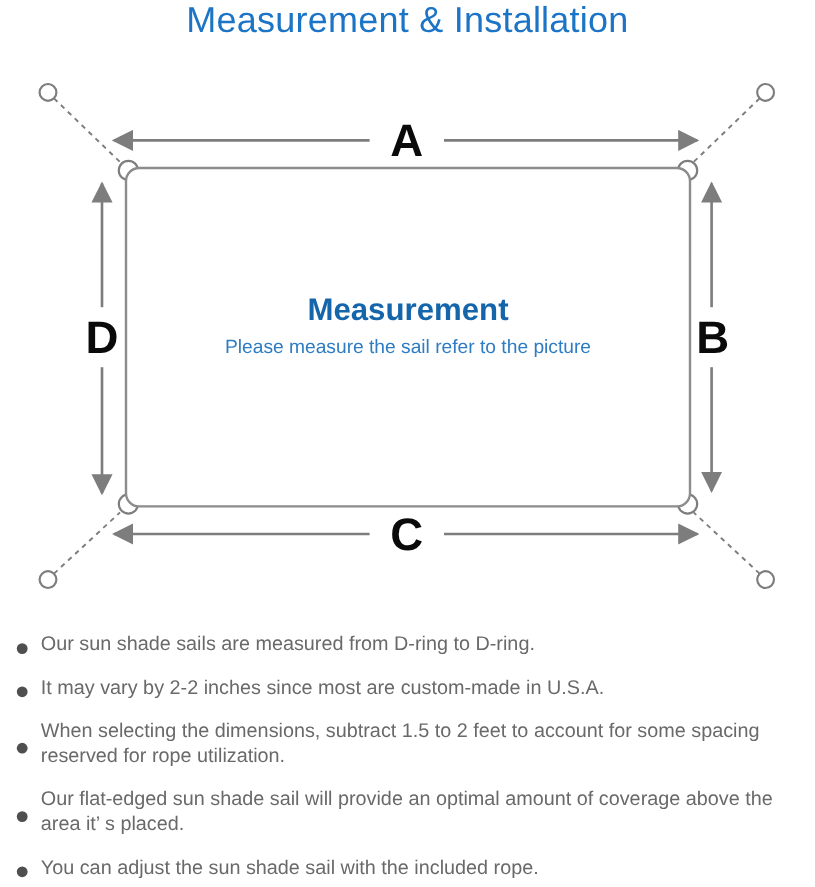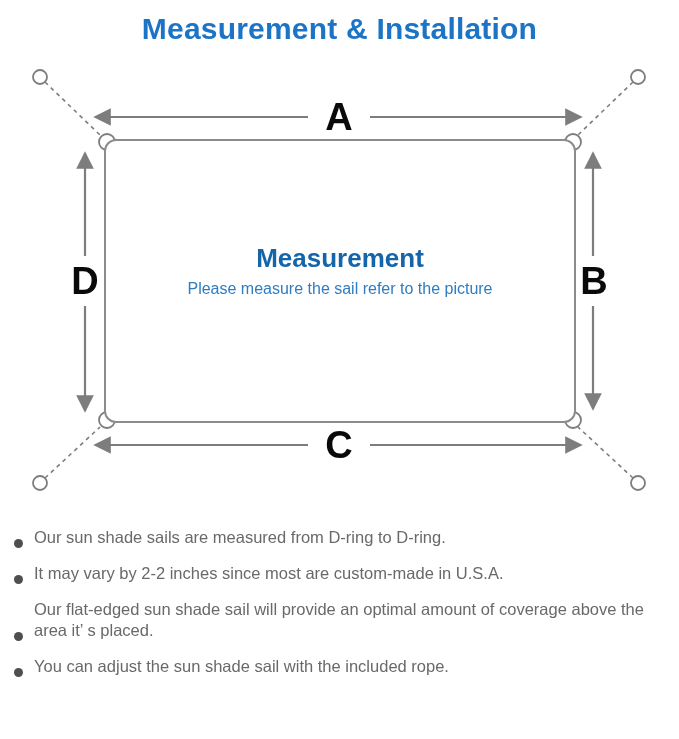--- a/index.html
+++ b/index.html
@@ -11,22 +11,22 @@
     --text-gray:#696969;
     --dot-gray:#4f4f4f;
     --label-black:#0a0a0a;
   }
   html,body{margin:0;padding:0;}
   body{
     width:679px;height:739px;position:relative;overflow:hidden;
     background:#ffffff;font-family:"Liberation Sans", sans-serif;
   }
   .page-title{
-    position:absolute;top:12px;left:0;width:100%;
-    text-align:center;font-size:30px;font-weight:bold;
+    position:absolute;top:1px;left:0;width:100%;
+    text-align:center;font-size:30px;font-weight:normal;
     color:var(--title-blue);letter-spacing:0.2px;margin:0;
   }
   svg.diagram{position:absolute;top:60px;left:0;}
   svg .arrow-line{stroke:var(--line-gray);stroke-width:2.2;fill:none;}
   svg .dash-line{stroke:var(--line-gray);stroke-width:1.6;fill:none;stroke-dasharray:4 4;}
   svg .ring{stroke:var(--line-gray);stroke-width:1.8;fill:#ffffff;}
   svg .sail{stroke:var(--rect-gray);stroke-width:2;fill:#ffffff;}
   svg .dim-label{
     font-family:"Liberation Sans", sans-serif;font-size:38px;font-weight:bold;
     fill:var(--label-black);text-anchor:middle;
@@ -37,21 +37,21 @@
   }
   svg .center-subtitle{
     font-family:"Liberation Sans", sans-serif;font-size:16px;
     fill:var(--subtitle-blue);text-anchor:middle;
   }
   .notes{
     position:absolute;top:527px;left:14px;right:6px;
     list-style:none;margin:0;padding:0;
   }
   .notes li{
-    display:flex;align-items:flex-end;gap:11px;
+    display:flex;align-items:center;gap:11px;
     margin-bottom:15px;
     font-size:16.5px;line-height:21px;color:var(--text-gray);
   }
   .bullet-dot{
     flex:0 0 auto;width:9px;height:9px;border-radius:50%;
     background:var(--dot-gray);margin-top:6px;
   }
 </style>
 </head>
 <body>
@@ -106,19 +106,23 @@
   <li>
     <span class="bullet-dot"></span>
     <span>Our sun shade sails are measured from D-ring to D-ring.</span>
   </li>
   <li>
     <span class="bullet-dot"></span>
     <span>It may vary by 2-2 inches since most are custom-made in U.S.A.</span>
   </li>
   <li>
     <span class="bullet-dot"></span>
+    <span>When selecting the dimensions, subtract 1.5 to 2 feet to account for some spacing reserved for rope utilization.</span>
+  </li>
+  <li>
+    <span class="bullet-dot"></span>
     <span>Our flat-edged sun shade sail will provide an optimal amount of coverage above the area it’ s placed.</span>
   </li>
   <li>
     <span class="bullet-dot"></span>
     <span>You can adjust the sun shade sail with the included rope.</span>
   </li>
 </ul>
 
 </body></html>

